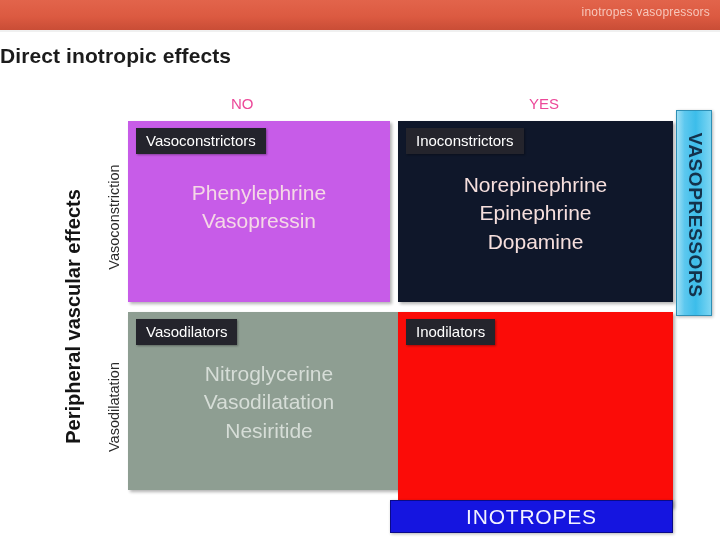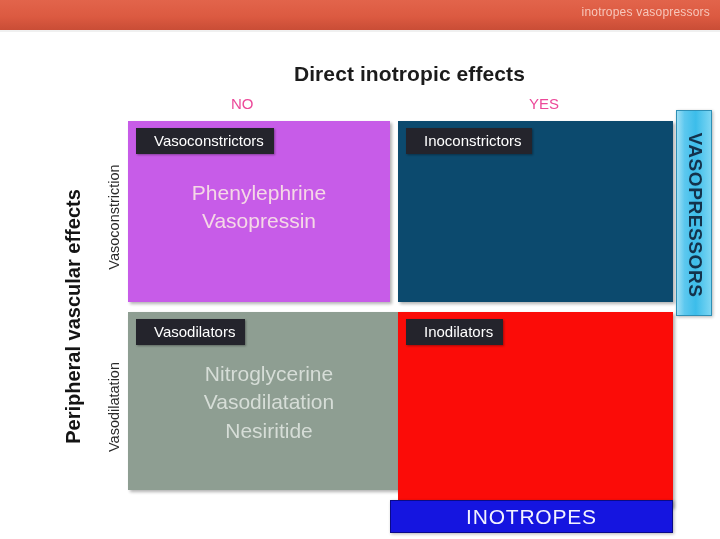--- a/index.html
+++ b/index.html
@@ -29,23 +29,23 @@
     right: 10px; top: 5px;
     font-size: 12px;
     letter-spacing: 0.2px;
     color: #f7c7bb;
     white-space: nowrap;
   }
 
   
   #col-title {
     position: absolute;
-    left: 0; top: 62px;
+    left: 0; top: 44px;
     width: 580px;
-    text-align: right;
+    text-align: left;
     font-size: 21px;
     font-weight: bold;
     letter-spacing: 0.1px;
     color: #1c1c1c;
   }
   #col-title-inner { padding-right: 55px; display: inline-block; }
 
   .col-sub {
     position: absolute;
     top: 95px;
@@ -87,41 +87,41 @@
     position: absolute;
     box-sizing: border-box;
   }
   #quad-vasoconstrictors {
     left: 128px; top: 121px; width: 262px; height: 181px;
     background: #c75ce8;
     box-shadow: 2px 2px 3px rgba(0,0,0,0.30);
   }
   #quad-inoconstrictors {
     left: 398px; top: 121px; width: 275px; height: 181px;
-    background: #0c4a6e;
+    background: #0f172a;
     box-shadow: 2px 2px 3px rgba(0,0,0,0.30);
   }
   #quad-vasodilators {
     left: 128px; top: 312px; width: 282px; height: 178px;
     background: #8e9e92;
     box-shadow: 2px 2px 3px rgba(0,0,0,0.30);
   }
   #quad-inodilators {
     left: 398px; top: 312px; width: 275px; height: 195px;
     background: #fb0c08;
     box-shadow: 2px 2px 3px rgba(0,0,0,0.30);
   }
 
   .quad-tag {
     position: absolute;
     left: 8px; top: 7px;
     background: #24242c;
     color: #ffffff;
     font-size: 15px;
-    padding: 4px 10px 5px 18px;
+    padding: 4px 10px 5px 10px;
     white-space: nowrap;
     box-shadow: 1px 1px 2px rgba(0,0,0,0.35);
   }
 
   .quad-body {
     position: absolute;
     left: 0; right: 0;
     text-align: center;
     font-size: 21px;
     line-height: 1.35;
@@ -194,20 +194,23 @@
 <div class="row-sub" id="row-sub-dilatation">Vasodilatation</div>
 
 <div class="quad" id="quad-vasoconstrictors">
   <div class="quad-tag">Vasoconstrictors</div>
   <div class="quad-body" id="body-vasoconstrictors">Phenylephrine
 Vasopressin</div>
 </div>
 
 <div class="quad" id="quad-inoconstrictors">
   <div class="quad-tag">Inoconstrictors</div>
+  <div class="quad-body" id="body-inoconstrictors">Norepinephrine
+Epinephrine
+Dopamine</div>
 </div>
 
 <div class="quad" id="quad-vasodilators">
   <div class="quad-tag">Vasodilators</div>
   <div class="quad-body" id="body-vasodilators">Nitroglycerine
 Vasodilatation
 Nesiritide</div>
 </div>
 
 <div class="quad" id="quad-inodilators">

